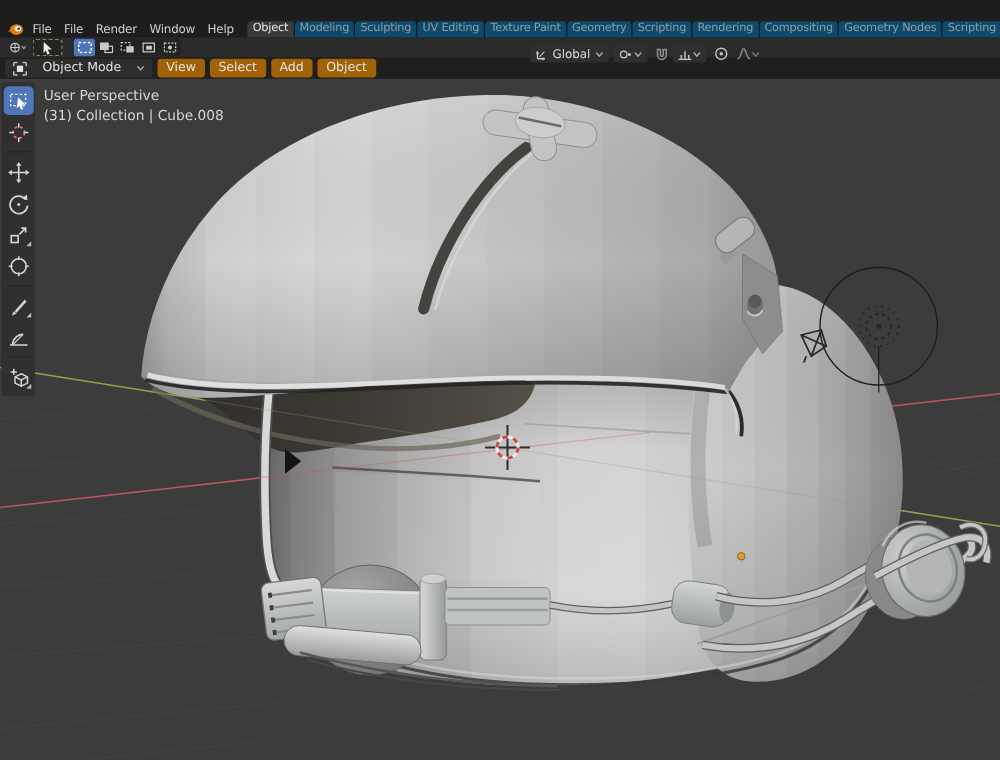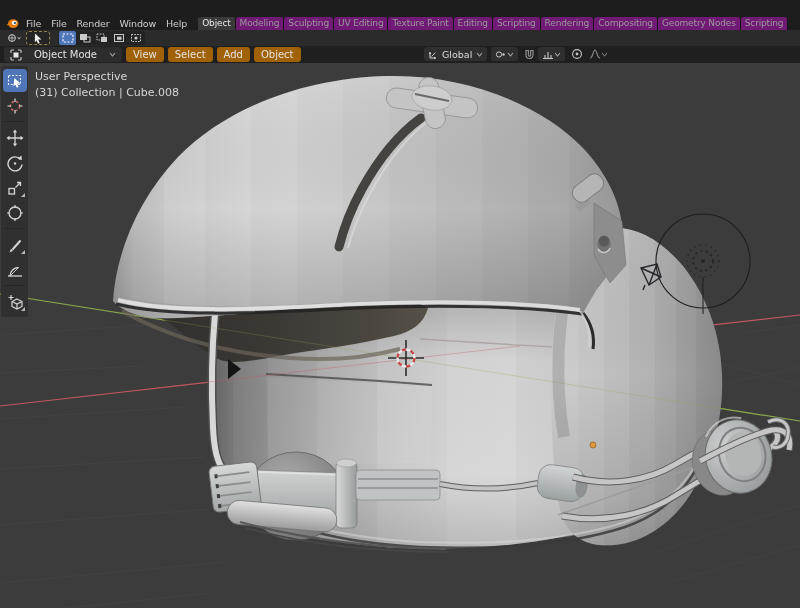--- a/index.html
+++ b/index.html
@@ -4,29 +4,29 @@
 <style>
   html,body{margin:0;padding:0;background:#1d1d1d;}
   body{width:800px;height:608px;overflow:hidden;font-family:"DejaVu Sans",sans-serif;
        -webkit-font-smoothing:antialiased;user-select:none;}
   .row{display:flex;align-items:center;white-space:nowrap;}
   
   #topbar{height:13px;background:#1d1d1d;padding-left:3px;font-size:9.5px;color:#cfcfcf;letter-spacing:-0.15px;margin-top:17px;}
   .menu-item{padding:0 5px;line-height:13px;cursor:default;}
   #logo{width:14px;height:11px;margin:0 2px;display:inline-block;}
   .tabstrip{display:flex;height:13px;margin-left:6px;align-items:flex-end;font-size:9px;color:#9a9a9a;}
-  .tab{padding:0 4px;line-height:13px;background:#701a75;border-right:1px solid #161616;border-radius:3px 3px 0 0;}
+  .tab{padding:0 4px;line-height:13px;background:#0c4a6e;border-right:1px solid #161616;border-radius:3px 3px 0 0;}
   .tab.active{background:#3a3a3a;color:#e8e8e8;}
   
   #toolsettings{height:16px;background:#2b2b2b;position:relative;padding-left:4px;}
   .ts-btn{height:14px;display:inline-flex;align-items:center;border-radius:3px;margin-right:2px;padding:0 2px;}
   .ts-group{display:inline-flex;background:#232323;border-radius:3px;padding:0 1px;margin-left:6px;}
   .sm-btn{width:17px;height:14px;display:flex;align-items:center;justify-content:center;border-radius:2px;}
   .sm-btn.active{background:#4f76b8;}
-  #ts-right{position:absolute;left:424px;top:17px;display:flex;align-items:center;height:14px;font-size:9.5px;color:#dddddd;}
+  #ts-right{position:absolute;left:424px;top:6px;display:flex;align-items:center;height:14px;font-size:9.5px;color:#dddddd;}
   .pill{display:inline-flex;align-items:center;background:#2f2f2f;border-radius:3px;height:14px;padding:0 4px;margin-right:4px;}
   .pill .lbl{margin:0 4px 0 3px;}
   
   #vpheader{height:17px;background:#1f1f1f;padding-left:4px;font-size:10px;color:#e3e3e3;}
   .hdr-pill{display:inline-flex;align-items:center;background:#2d2d2d;border-radius:3px;height:15px;padding:0 6px;margin-right:4px;gap:12px;}
   .hdr-menu{display:inline-flex;align-items:center;background:#a16207;border-radius:3px;height:15px;padding:0 7px;margin-right:4px;}
   
   #viewport{position:relative;width:800px;height:562px;background:#3c3c3c;}
   #scene{position:absolute;left:0;top:0;}
   
@@ -54,21 +54,21 @@
   <span class="menu-item">File</span>
   <span class="menu-item">Render</span>
   <span class="menu-item">Window</span>
   <span class="menu-item">Help</span>
   <div class="tabstrip">
     <div class="tab active">Object</div>
     <div class="tab">Modeling</div>
     <div class="tab">Sculpting</div>
     <div class="tab">UV Editing</div>
     <div class="tab">Texture Paint</div>
-    <div class="tab">Editing</div>
+    <div class="tab">Geometry</div>
     <div class="tab">Scripting</div>
     <div class="tab">Rendering</div>
     <div class="tab">Compositing</div>
     <div class="tab">Geometry Nodes</div>
     <div class="tab">Scripting</div>
 
   </div>
 </div>
 
 <div id="toolsettings" class="row">

